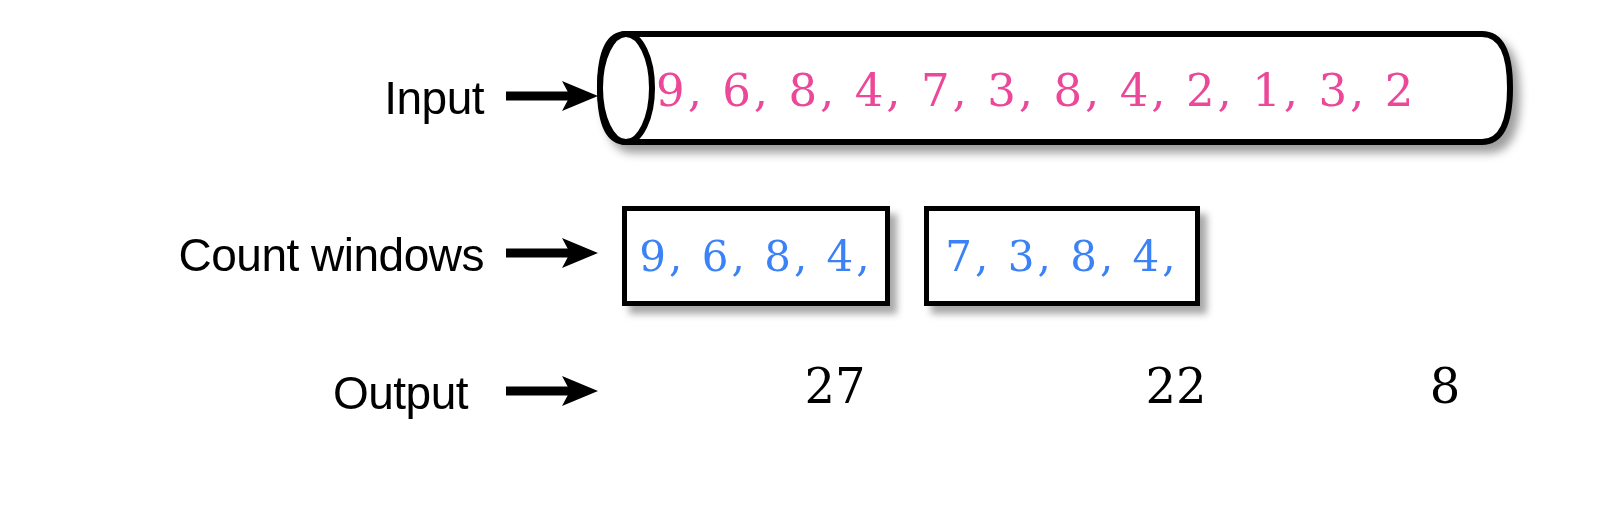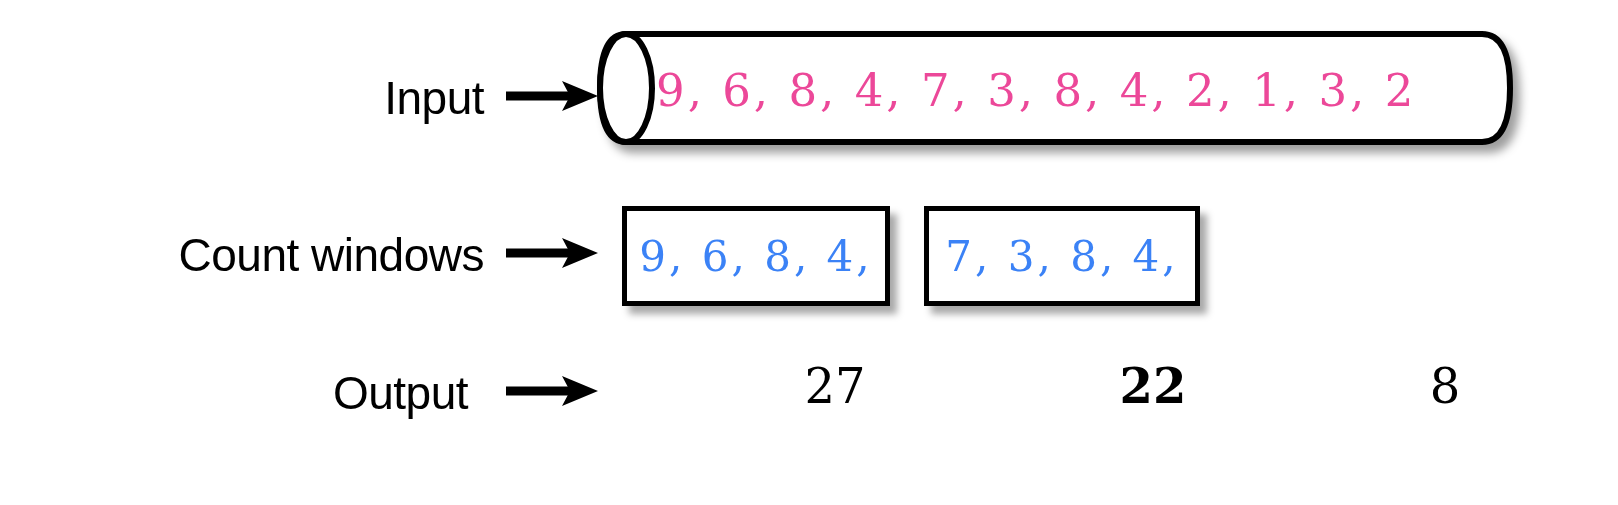--- a/index.html
+++ b/index.html
@@ -153,17 +153,17 @@
     <span class="arrow">
       <svg width="96" height="46" viewBox="0 0 96 46" aria-hidden="true">
         <line x1="2" y1="23" x2="72" y2="23" stroke="#000" stroke-width="9" stroke-linecap="butt"></line>
         <polygon points="94,23 58,8 66,23 58,38" fill="#000"></polygon>
       </svg>
     </span>
   </div>
 
   <div class="out-val" style="left:700px; top:358px; width:270px;">27</div>
 
-  <div class="out-val" style="left:1018px; top:358px; width:270px;font-weight:bold;">22</div>
+  <div class="out-val" style="left:1041px; top:358px; width:270px;">22</div>
 
   <div class="out-val" style="left:1310px; top:358px; width:270px;">8</div>
 
 </div>
 
 </body></html>

